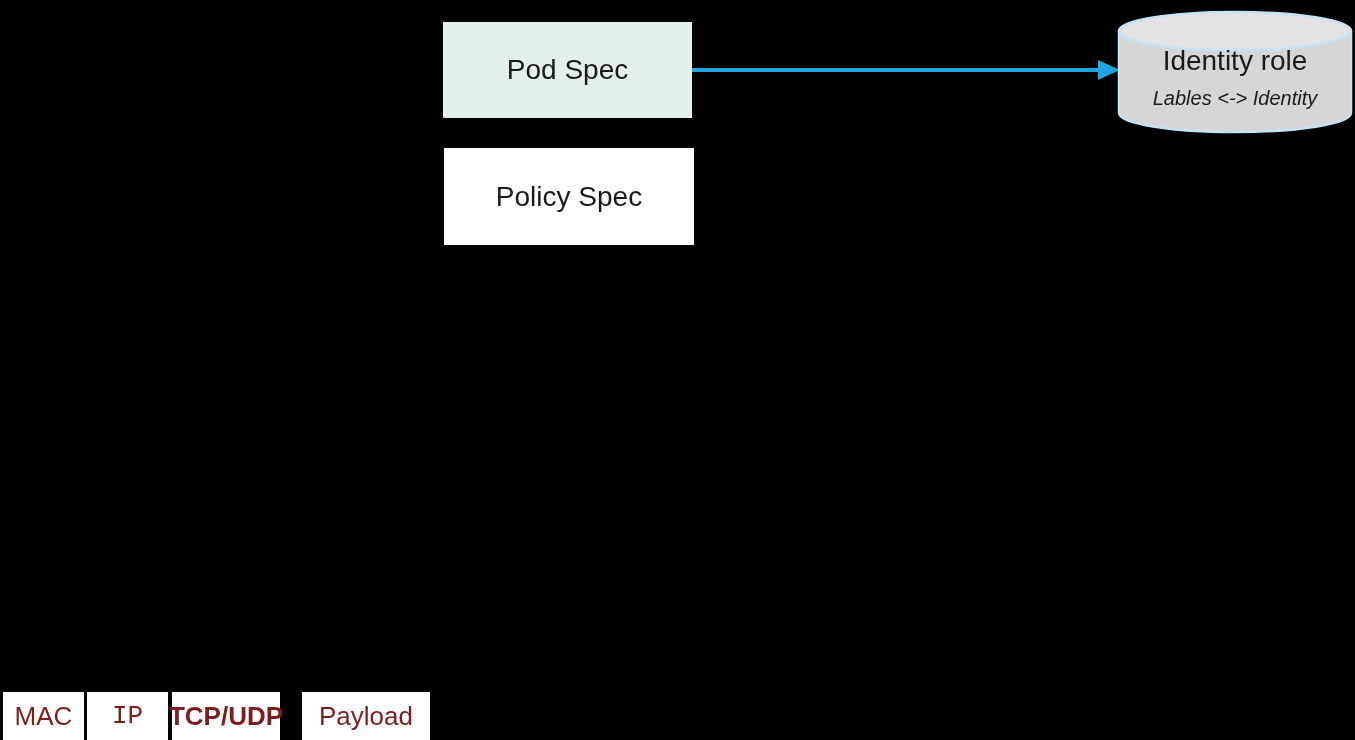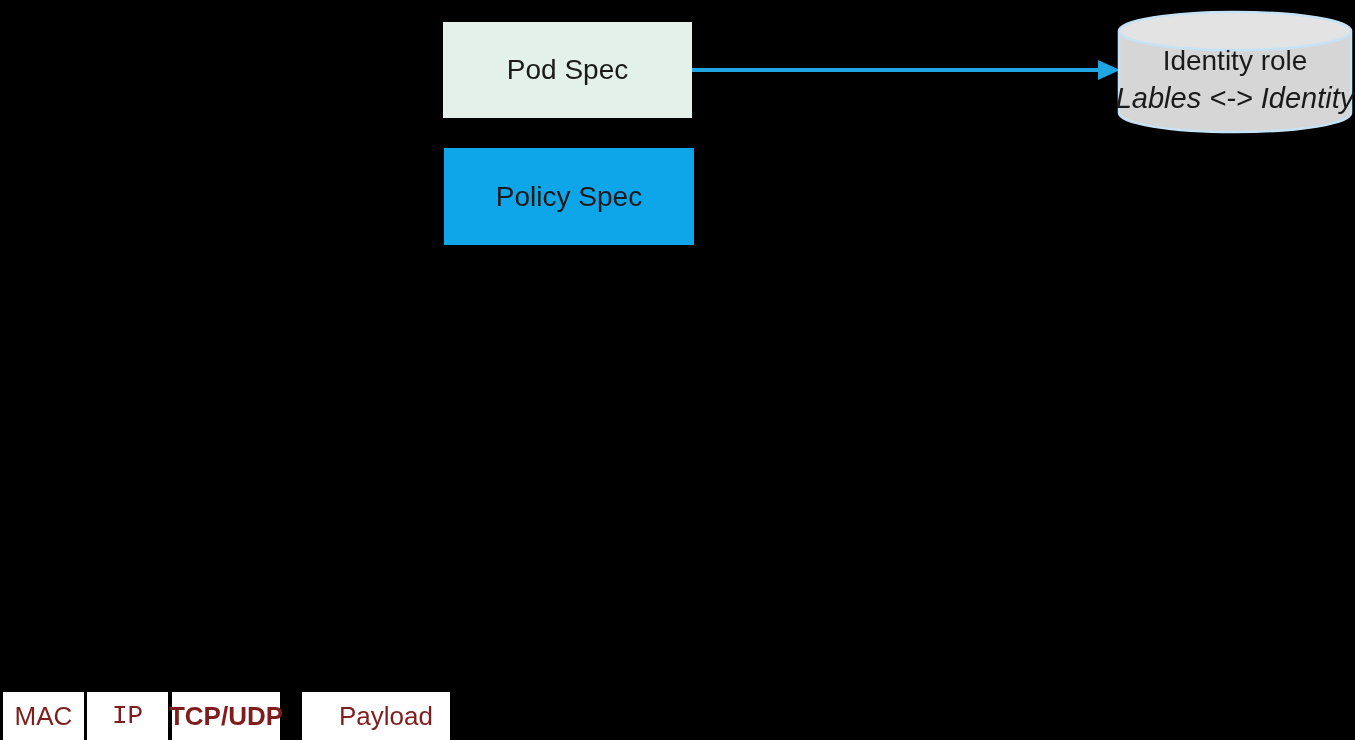--- a/index.html
+++ b/index.html
@@ -26,21 +26,21 @@
   }
   
   #pod-spec {
     left: 443px; top: 14px; width: 249px; height: 96px;
     background: #e3f1ea;
     font-size: 28px;
   }
   
   #policy-spec {
     left: 444px; top: 140px; width: 250px; height: 97px;
-    background: #0ea5e9;
+    background: #ffffff;
     font-size: 28px;
   }
   
   #pod1 {
     left: 322px; top: 406px; width: 327px; height: 217px;
     background: #fdf5dc;
   }
   #pod1 .pod1-title {
     position: absolute;
     left: 0; top: 52px; width: 100%;
@@ -61,21 +61,21 @@
   #identity-store svg { display: block; }
   #identity-store .cyl-title {
     position: absolute;
     left: 0; top: 36px; width: 100%;
     font-size: 28px; line-height: 32px;
     text-align: center;
   }
   #identity-store .cyl-subtitle {
     position: absolute;
     left: 0; top: 74px; width: 100%;
-    font-size: 29px; line-height: 30px;
+    font-size: 20px; line-height: 30px;
     font-style: italic;
     text-align: center;
   }
   
   #pod-to-identity-arrow {
     position: absolute;
     left: 692px; top: 50px; width: 429px; height: 24px;
   }
   
   .packet-field {
@@ -84,21 +84,21 @@
     background: #ffffff;
     display: flex;
     align-items: center;
     justify-content: center;
     font-size: 26px;
     color: #7f1d1d;
   }
   #packet-mac     { left: 3px;   width: 81px;  }
   #packet-ip      { left: 87px;  width: 81px; font-family: Liberation Mono, monospace;  }
   #packet-tcpudp  { left: 172px; width: 108px; font-weight: bold; }
-  #packet-payload { left: 302px; width: 128px; padding-left: 20px; }
+  #packet-payload { left: 302px; width: 128px; }
 </style>
 </head>
 <body>
 
 <div id="canvas">
 
   <div class="node" id="pod-spec">
     <span>Pod Spec</span>
   </div>
 

